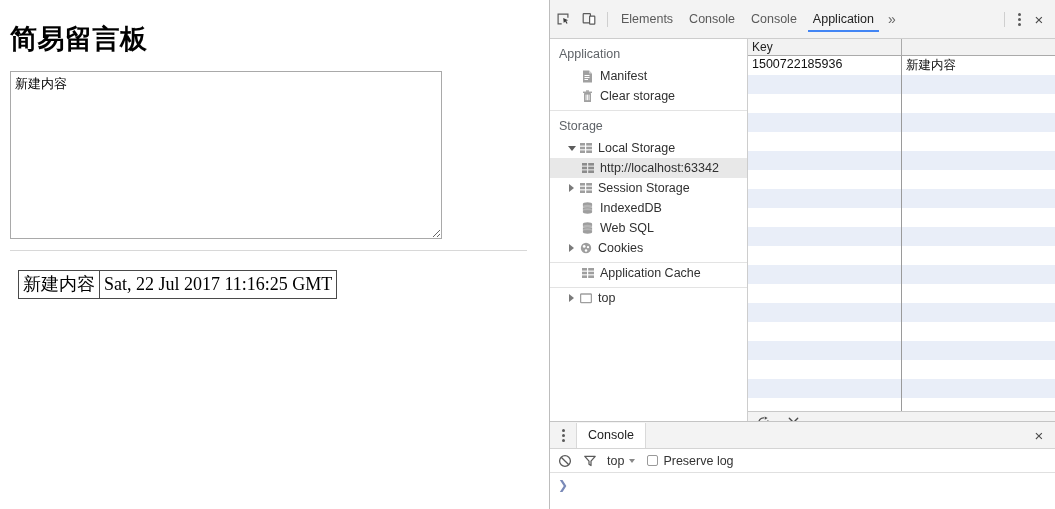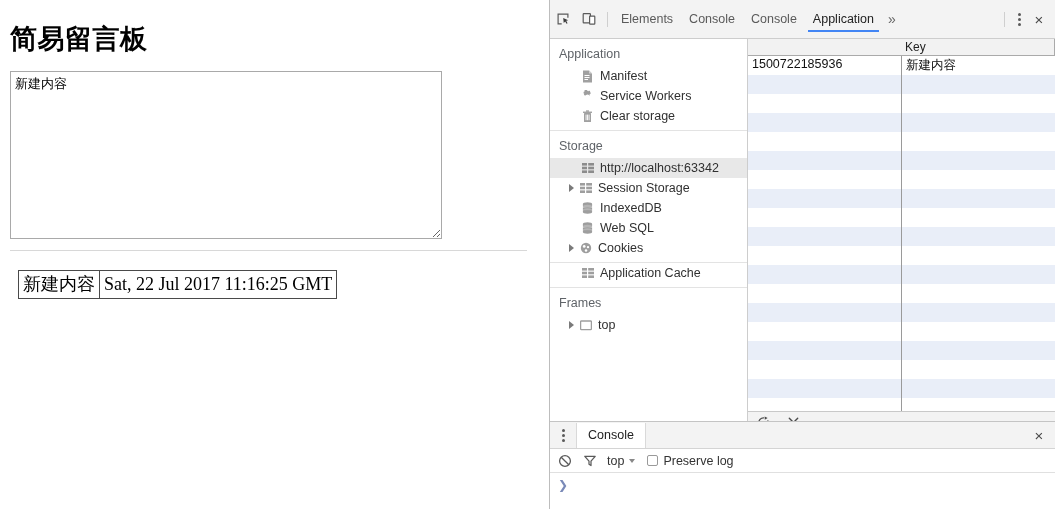--- a/index.html
+++ b/index.html
@@ -211,21 +211,20 @@
     position: relative;
   }
   #kv-head {
     display: flex;
     height: 17px;
     background: #f2f2f2;
     border-bottom: 1px solid #aaa;
     font-size: 12px;
     color: #222;
     box-sizing: border-box;
-    justify-content: flex-end;
   }
   #kv-head .hc {
     padding: 1px 0 0 4px;
     box-sizing: border-box;
     overflow: hidden;
     white-space: nowrap;
   }
   #kv-head .hc.col1 { width: 154px; border-right: 1px solid #aaa; }
   #kv-head .hc.col2 { flex: 1; }
   #kv-body {
@@ -396,44 +395,51 @@
                 <path d="M7 0.5l3 3H7z" fill="#d0d0d0"></path>
                 <rect x="2.5" y="5" width="5" height="1" fill="#fff"></rect>
                 <rect x="2.5" y="7" width="5" height="1" fill="#fff"></rect>
                 <rect x="2.5" y="9" width="3.5" height="1" fill="#fff"></rect>
               </svg>
           </span>
           <span>Manifest</span>
         </div>
         <div class="tree-item indent2">
           <span class="ticon">
-            <svg width="13" height="13" viewBox="0 0 13 13">
-                <path d="M6.5 1l.9.25.6-.75 1.2.7-.25.9.75.6-.25 1.3-.95.25.25.9-.95.95-.9-.35-.6.8-1.3-.25-.25-.95-.9.25-.95-.95.35-.9-.8-.6.25-1.3.95-.25-.35-.9.95-.95.9.35.6-.8z" fill="#9e9e9e"></path>
-                <circle cx="6.5" cy="6.5" r="2" fill="#fff"></circle>
-              </svg>
-          </span>
-          <span>Service Workers</span>
-        </div>
-        <div class="tree-item indent2">
-          <span class="ticon">
             <svg width="11" height="13" viewBox="0 0 11 13">
                 <rect x="2" y="3" width="7" height="9" rx="0.6" fill="#a0a0a0"></rect>
                 <rect x="1" y="1.6" width="9" height="1.3" fill="#9a9a9a"></rect>
                 <rect x="4" y="0.4" width="3" height="1.3" fill="#9a9a9a"></rect>
                 <rect x="3.6" y="4.6" width="0.9" height="5.6" fill="#fff"></rect>
                 <rect x="5.1" y="4.6" width="0.9" height="5.6" fill="#fff"></rect>
                 <rect x="6.6" y="4.6" width="0.9" height="5.6" fill="#fff"></rect>
               </svg>
           </span>
           <span>Clear storage</span>
         </div>
 
         <div class="sect-div"></div>
 
         <div class="sect-title">Storage</div>
+        <div class="tree-item">
+          <span class="twisty">
+              <span class="tw-down"></span>
+            </span>
+          <span class="ticon">
+            <svg width="12" height="10" viewBox="0 0 12 10">
+                <rect x="0" y="0" width="5" height="2.6" fill="#9e9e9e"></rect>
+                <rect x="6.2" y="0" width="5.8" height="2.6" fill="#9e9e9e"></rect>
+                <rect x="0" y="3.7" width="5" height="2.6" fill="#9e9e9e"></rect>
+                <rect x="6.2" y="3.7" width="5.8" height="2.6" fill="#9e9e9e"></rect>
+                <rect x="0" y="7.4" width="5" height="2.6" fill="#9e9e9e"></rect>
+                <rect x="6.2" y="7.4" width="5.8" height="2.6" fill="#9e9e9e"></rect>
+              </svg>
+          </span>
+          <span>Local Storage</span>
+        </div>
         <div class="tree-item indent2 sel">
           <span class="ticon">
             <svg width="12" height="10" viewBox="0 0 12 10">
                 <rect x="0" y="0" width="5" height="2.6" fill="#8c8c8c"></rect>
                 <rect x="6.2" y="0" width="5.8" height="2.6" fill="#8c8c8c"></rect>
                 <rect x="0" y="3.7" width="5" height="2.6" fill="#8c8c8c"></rect>
                 <rect x="6.2" y="3.7" width="5.8" height="2.6" fill="#8c8c8c"></rect>
                 <rect x="0" y="7.4" width="5" height="2.6" fill="#8c8c8c"></rect>
                 <rect x="6.2" y="7.4" width="5.8" height="2.6" fill="#8c8c8c"></rect>
               </svg>
@@ -510,21 +516,20 @@
                 <rect x="6.2" y="3.7" width="5.8" height="2.6" fill="#9e9e9e"></rect>
                 <rect x="0" y="7.4" width="5" height="2.6" fill="#9e9e9e"></rect>
                 <rect x="6.2" y="7.4" width="5.8" height="2.6" fill="#9e9e9e"></rect>
               </svg>
           </span>
           <span>Application Cache</span>
         </div>
 
         <div class="sect-div"></div>
 
-        <div class="sect-title">Frames</div>
         <div class="tree-item">
           <span class="twisty">
               <span class="tw-right"></span>
             </span>
           <span class="ticon">
             <svg width="12" height="11" viewBox="0 0 12 11">
                 <rect x="0.6" y="1.0" width="10.8" height="8.6" rx="0.8" fill="none" stroke="#9e9e9e" stroke-width="1.3"></rect>
               </svg>
           </span>
           <span>top</span>

